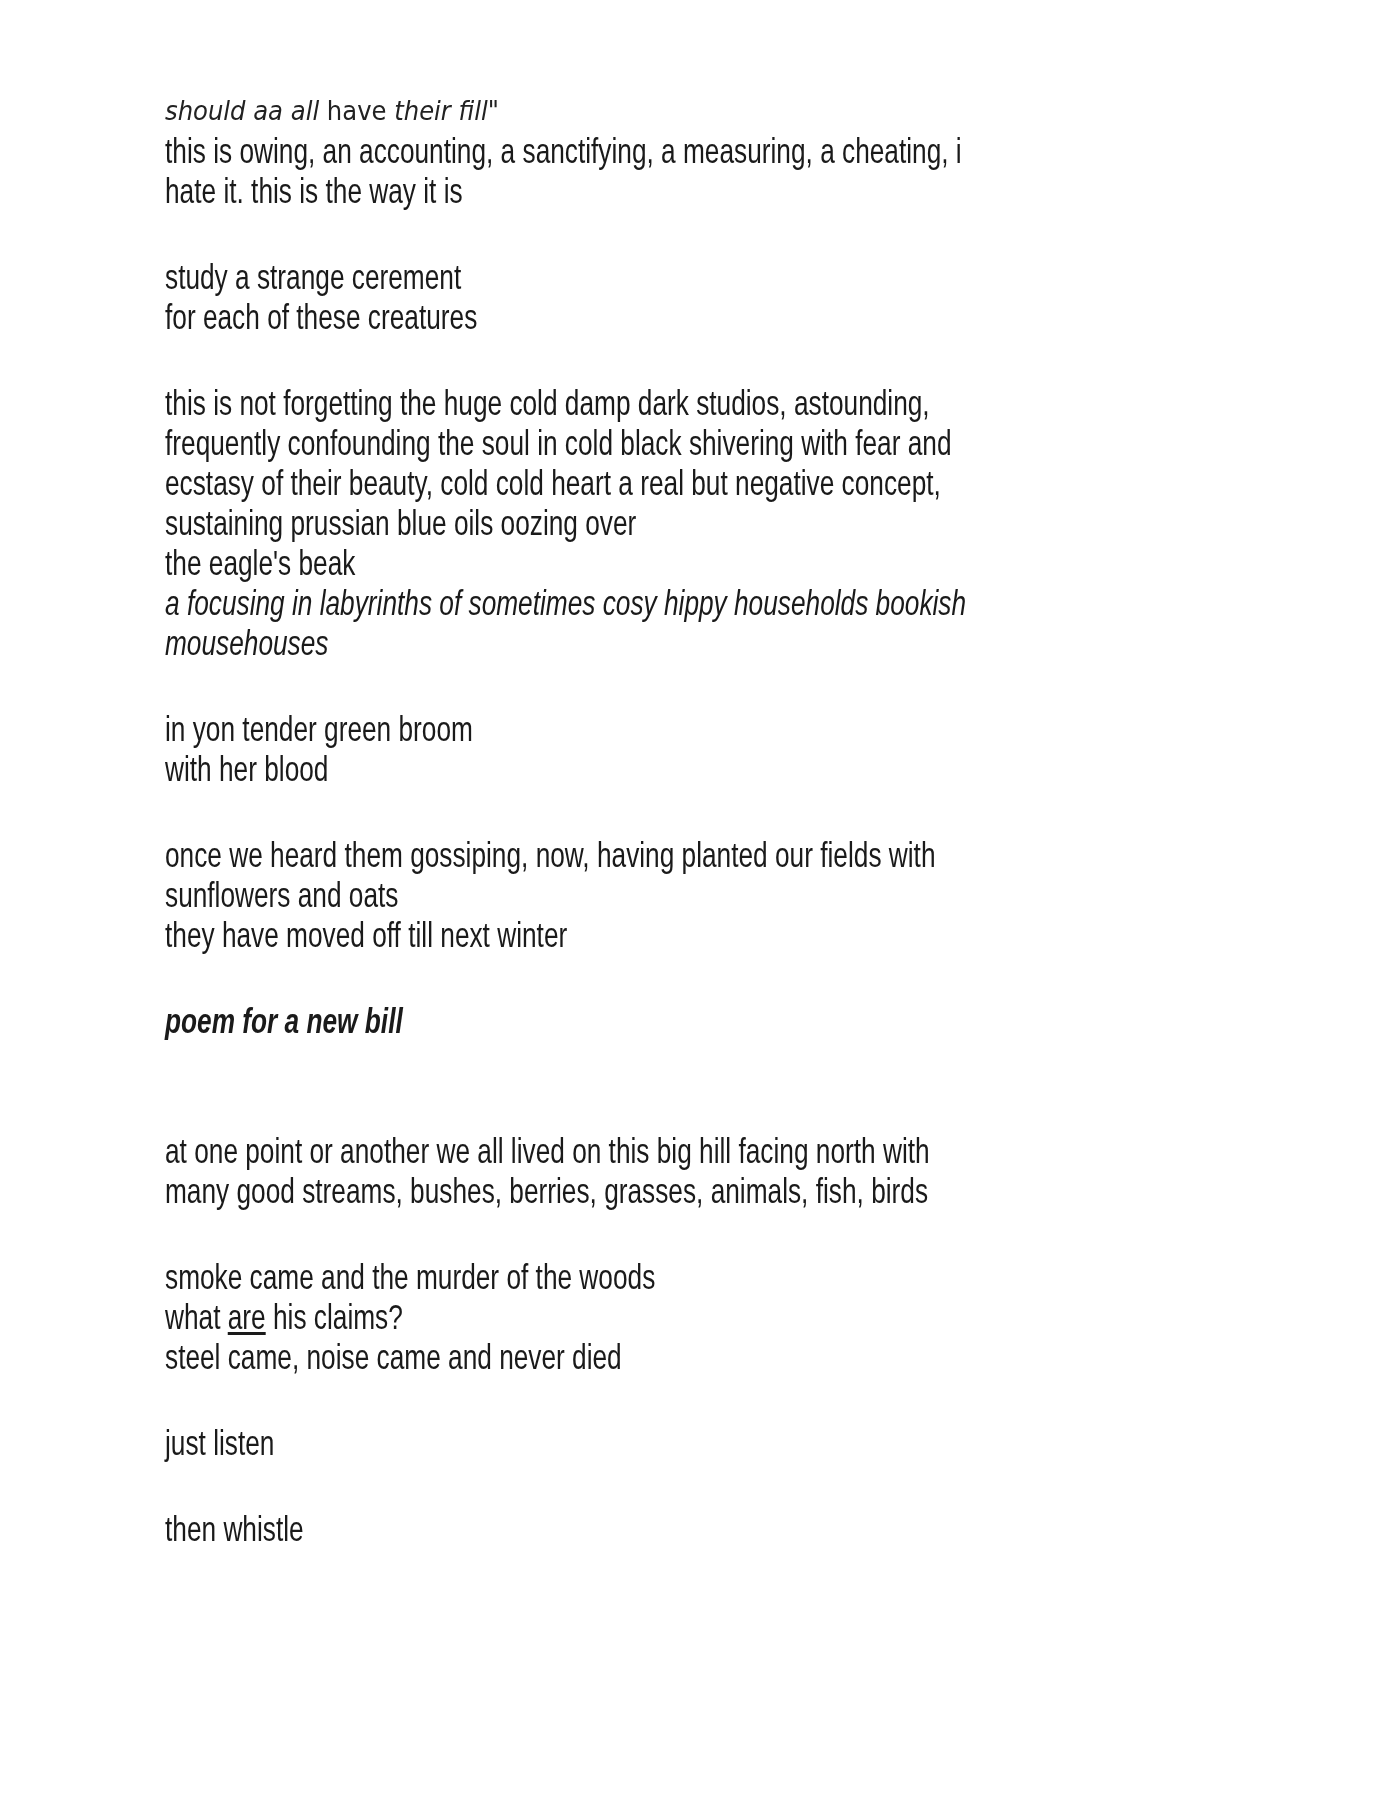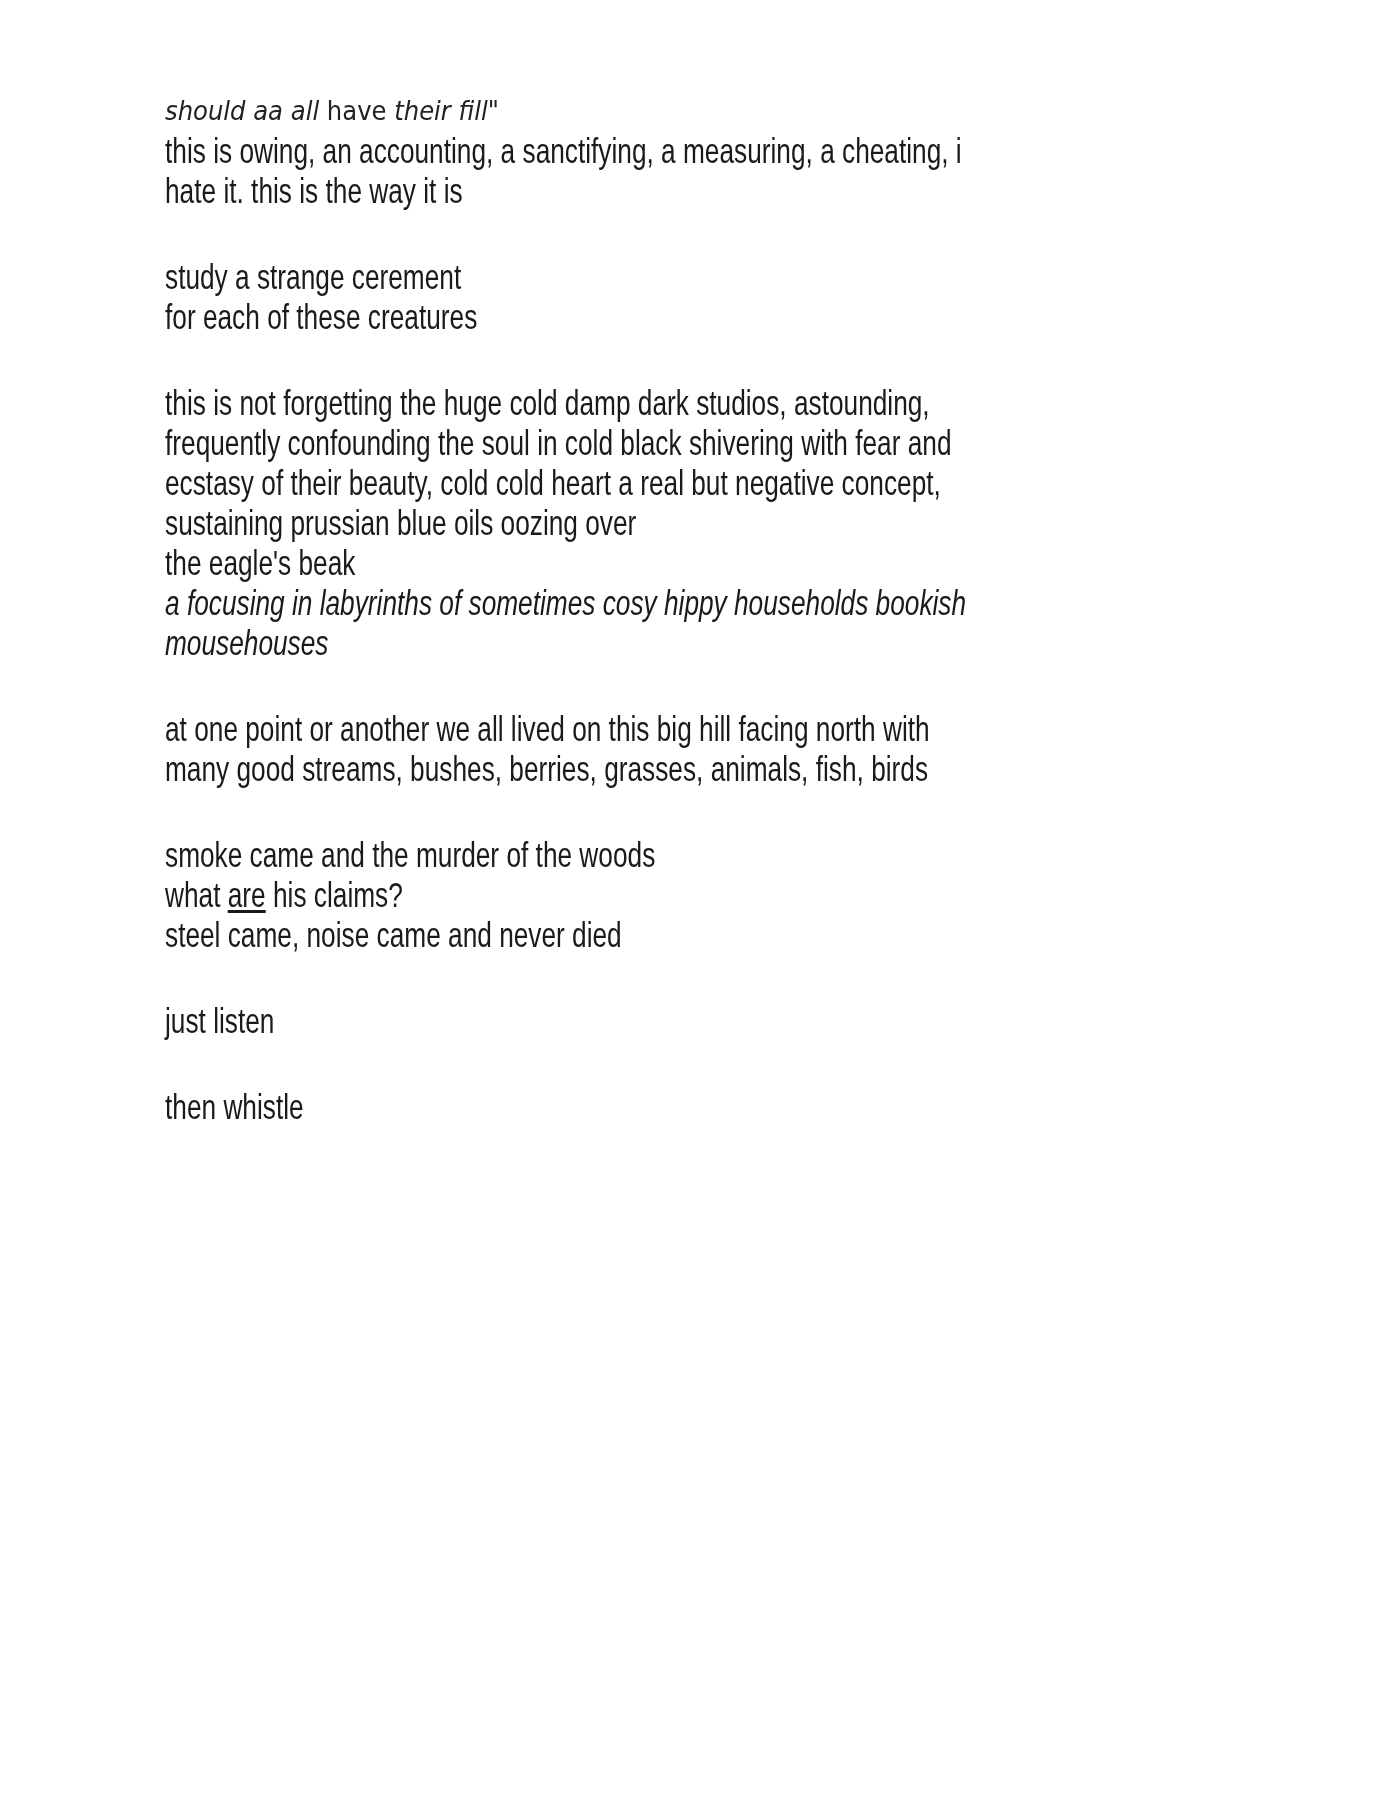--- a/index.html
+++ b/index.html
@@ -65,20 +65,32 @@
       <div class="para">
         <div class="line"><span>this is not forgetting the huge cold damp dark studios, astounding,</span></div>
         <div class="line"><span>frequently confounding the soul in cold black shivering with fear and</span></div>
         <div class="line"><span>ecstasy of their beauty, cold cold heart a real but negative concept,</span></div>
         <div class="line"><span>sustaining prussian blue oils oozing over</span></div>
         <div class="line"><span>the eagle's beak</span></div>
         <div class="line"><span class="st-italic">a focusing in labyrinths of sometimes cosy hippy households bookish</span></div>
         <div class="line"><span class="st-italic">mousehouses</span></div>
       </div>
       <div class="para">
+        <div class="line"><span>in yon tender green broom</span></div>
+        <div class="line"><span>with her blood</span></div>
+      </div>
+      <div class="para">
+        <div class="line"><span>once we heard them gossiping, now, having planted our fields with</span></div>
+        <div class="line"><span>sunflowers and oats</span></div>
+        <div class="line"><span>they have moved off till next winter</span></div>
+      </div>
+      <div class="para heading">
+        <div class="line"><span class="st-bold-italic">poem for a new bill</span></div>
+      </div>
+      <div class="para">
         <div class="line"><span>at one point or another we all lived on this big hill facing north with</span></div>
         <div class="line"><span>many good streams, bushes, berries, grasses, animals, fish, birds</span></div>
       </div>
       <div class="para">
         <div class="line"><span>smoke came and the murder of the woods</span></div>
         <div class="line"><span>what </span><span class="st-underline">are</span><span> his claims?</span></div>
         <div class="line"><span>steel came, noise came and never died</span></div>
       </div>
       <div class="para">
         <div class="line"><span>just listen</span></div>

